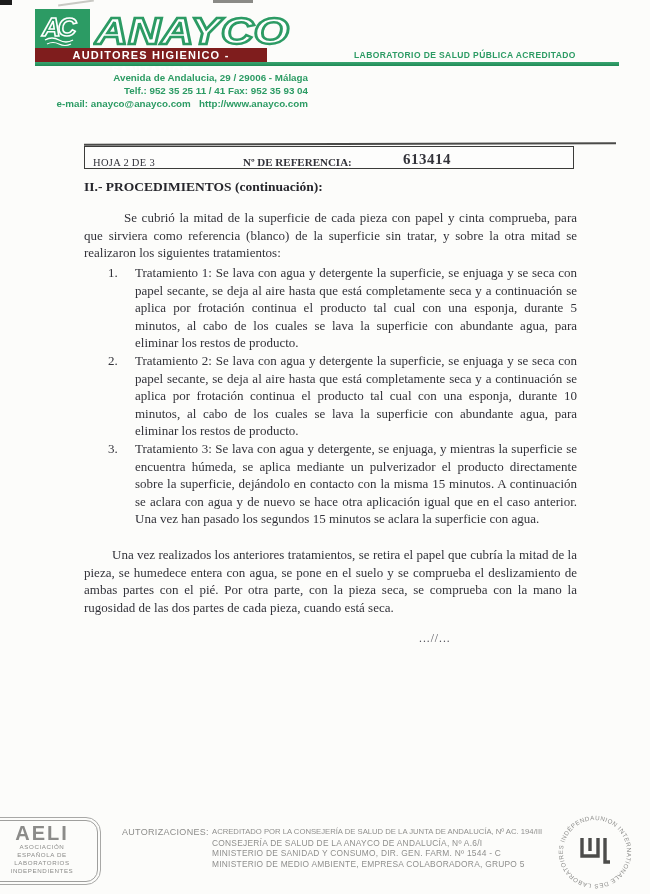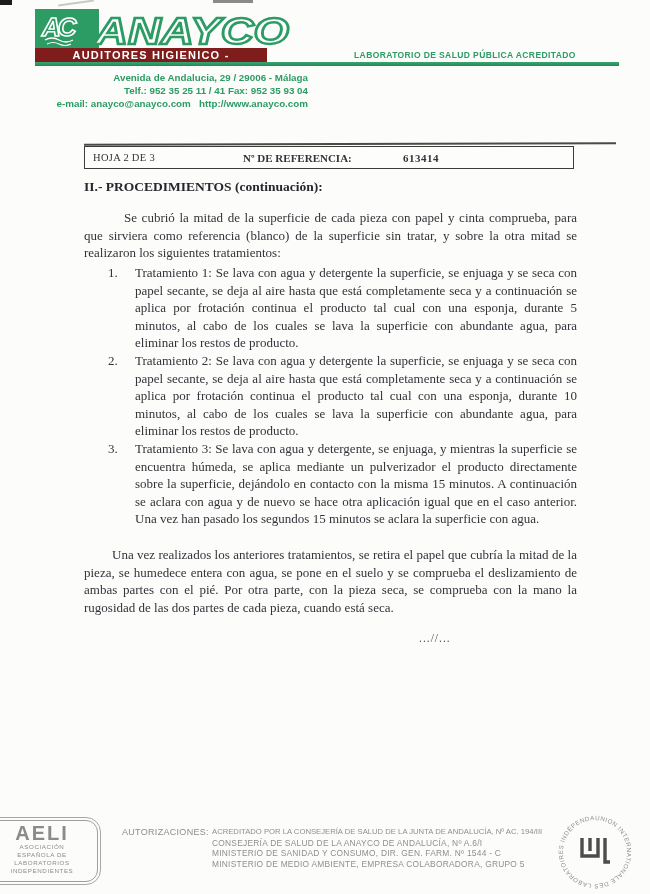--- a/index.html
+++ b/index.html
@@ -7,21 +7,21 @@
     position:relative; width:650px; height:894px; margin:0 auto;
     background:#fcfcfa; overflow:hidden;
     font-family:"Liberation Serif", serif; color:#33333a;
   }
   
   .artifact-corner{position:absolute;left:0;top:0;width:12px;height:5px;background:#1c1c1c;}
   .artifact-strip{position:absolute;left:213px;top:0;width:40px;height:3px;background:#8a8a86;}
   .artifact-smudge{position:absolute;left:58px;top:2px;width:36px;height:2px;background:#c9c9c4;transform:rotate(-8deg);}
 
   
-  .ac-square{position:absolute;left:35px;top:9px;width:64px;height:40px;background:#2c9b64;}
+  .ac-square{position:absolute;left:35px;top:9px;width:55px;height:40px;background:#2c9b64;}
   .brand-svg{position:absolute;left:93px;top:8px;}
   .banner{
     position:absolute;left:35px;top:48px;width:232px;height:15px;background:#7f1d1d;
     color:#ffffff;font-family:"Liberation Sans",sans-serif;font-weight:bold;
     font-size:11px;letter-spacing:1.2px;text-align:center;line-height:15px;
   }
   .accreditation{
     position:absolute;left:345px;top:50px;width:270px;
     color:#2c9b64;font-family:"Liberation Sans",sans-serif;font-weight:bold;
     font-size:8.5px;letter-spacing:0.4px;padding-left:9px;
@@ -33,25 +33,25 @@
     color:#2c9b64;font-family:"Liberation Sans",sans-serif;font-weight:bold;
     font-size:9.8px;line-height:13px;
   }
   .address .pre{white-space:pre;}
 
   
   .ref-topline{position:absolute;left:84px;top:143px;width:532px;height:1.5px;background:#4a4a48;transform:rotate(-0.15deg);}
   .ref-box{
     position:absolute;left:84px;top:146px;width:488px;height:21px;
     border:1.5px solid #3c3c3a;background:#fdfdfc;
-    display:flex;align-items:center;font-size:11px;
+    display:flex;align-items:flex-end;font-size:11px;
   }
   .ref-sheet{margin-left:8px;width:150px;font-size:10.5px;letter-spacing:0.3px;}
   .ref-label{width:160px;font-weight:bold;font-size:11px;}
-  .ref-number{font-weight:bold;font-size:11px;letter-spacing:0.5px;}
+  .ref-number{font-weight:bold;font-size:15px;letter-spacing:0.5px;}
 
   
   .heading{position:absolute;left:84px;top:179px;font-weight:bold;font-size:13.5px;color:#26262c;}
   .para{
     position:absolute;left:84px;width:493px;
     font-size:13px;line-height:17.6px;text-align:justify;color:#33333a;
   }
   .intro{top:209px;text-indent:40px;}
   .closing{top:546px;text-indent:28px;}
   .treatment{

